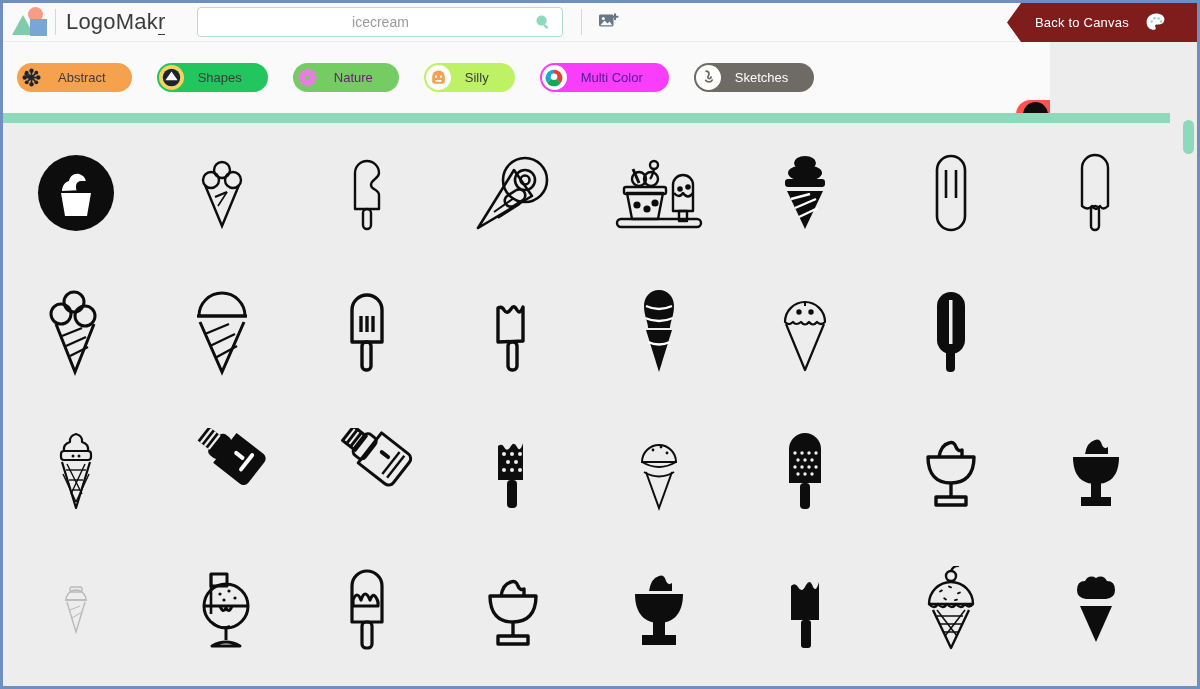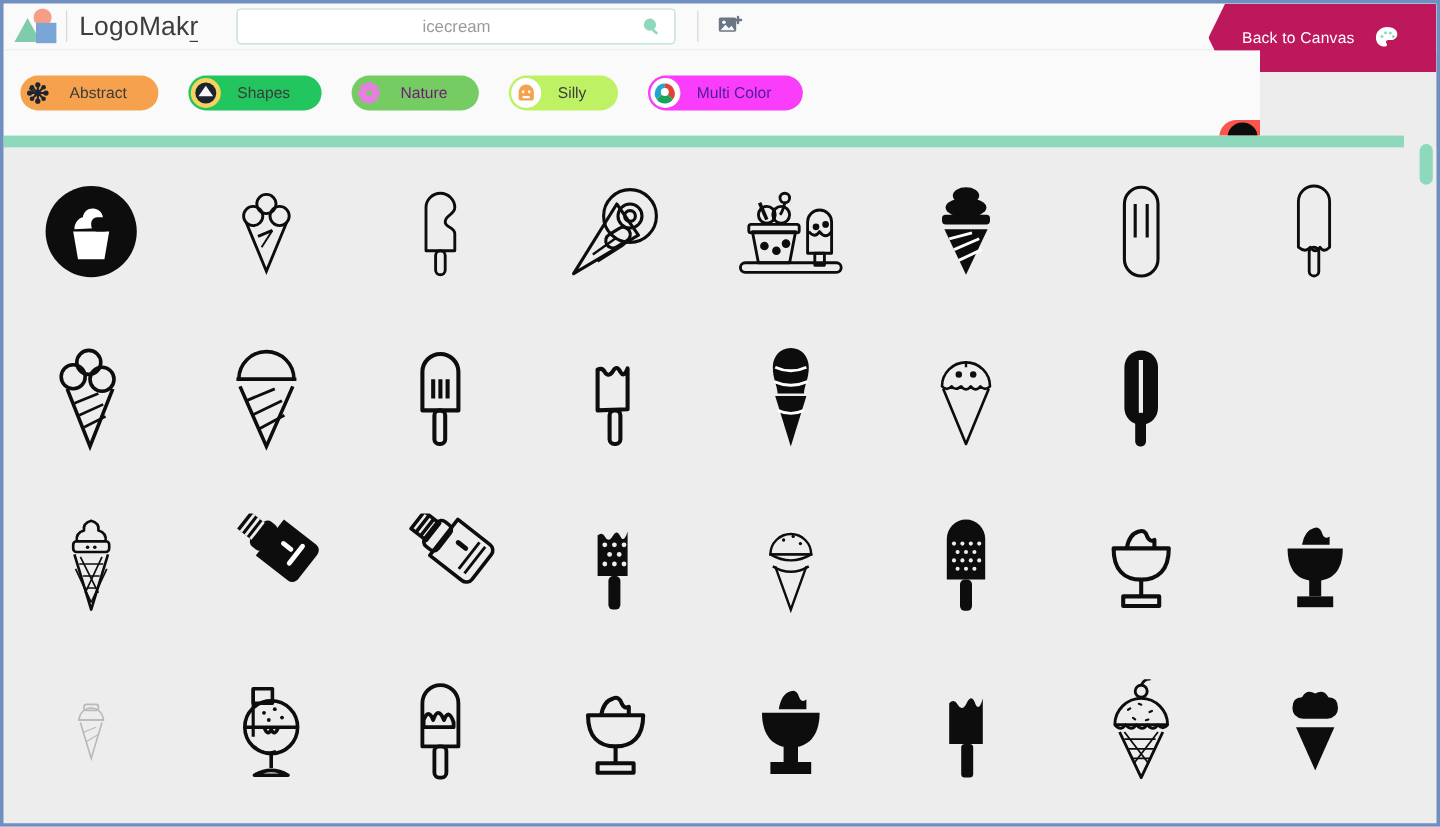--- a/index.html
+++ b/index.html
@@ -64,22 +64,22 @@
   .search-input::placeholder { color: #9a9a9a; }
   .search-icon {
     position: absolute; right: 12px; top: 7px;
     width: 16px; height: 16px;
   }
   .hdiv2 { width: 1px; height: 26px; background: #d7d7d7; margin-left: 18px; }
   .addimg { margin-left: 16px; width: 22px; height: 22px; }
 
   .back-banner {
     position: absolute; right: 0; top: 0;
-    height: 57px; width: 190px;
-    background: #be185d;
+    height: 39px; width: 190px;
+    background: #7f1d1d;
     display: flex; align-items: center;
     clip-path: polygon(14px 0, 100% 0, 100% 100%, 14px 100%, 0 50%);
     padding-left: 28px;
   }
   .back-banner .lbl {
     color: #ffffff; font-size: 13px; letter-spacing: .2px;
   }
   .palette-ico { margin-left: 16px; width: 22px; height: 22px; }
 
   
@@ -285,20 +285,30 @@
         <svg viewBox="0 0 24 24" width="20" height="20">
           <path d="M12 2a10 10 0 0 0-8 16l8-8z" fill="#1fa8c9"></path>
           <path d="M12 2a10 10 0 0 1 8 16l-8-8z" fill="#e0413a"></path>
           <path d="M4 18a10 10 0 0 0 16 0l-8-8z" fill="#18a558"></path>
           <circle cx="12" cy="10.5" r="4" fill="#ffffff"></circle>
         </svg>
       </span>
       <span class="plbl" style="color:#4c1d95">Multi Color</span>
     </div>
 
+    <div class="pill" style="background:#6e6a64">
+      <span class="badge" style="background:#ffffff">
+        <svg viewBox="0 0 24 24" width="19" height="19">
+          <circle cx="12" cy="12" r="10" fill="#ffffff"></circle>
+          <path d="M9 4c2 0 3.6 1.4 3.6 3.4 0 2-1.4 2.9-1.4 4.3 0 1 .7 1.6 1.8 1.6 1.3 0 2.2-.8 2.2-2" stroke="#6e6a64" stroke-width="2.2" fill="none" stroke-linecap="round"></path>
+          <path d="M8.4 15.6c.9 1.2 2.3 2 4 2 2.1 0 3.6-1 4.3-2.3" stroke="#6e6a64" stroke-width="2.2" fill="none" stroke-linecap="round"></path>
+        </svg>
+      </span>
+      <span class="plbl" style="color:#ffffff">Sketches</span>
+    </div>
 
 
     <div class="edge-pill">
       <span class="badge2"></span>
     </div>
   </div>
 
   <div class="green-rule"></div>
 
   <div class="grid-area">

